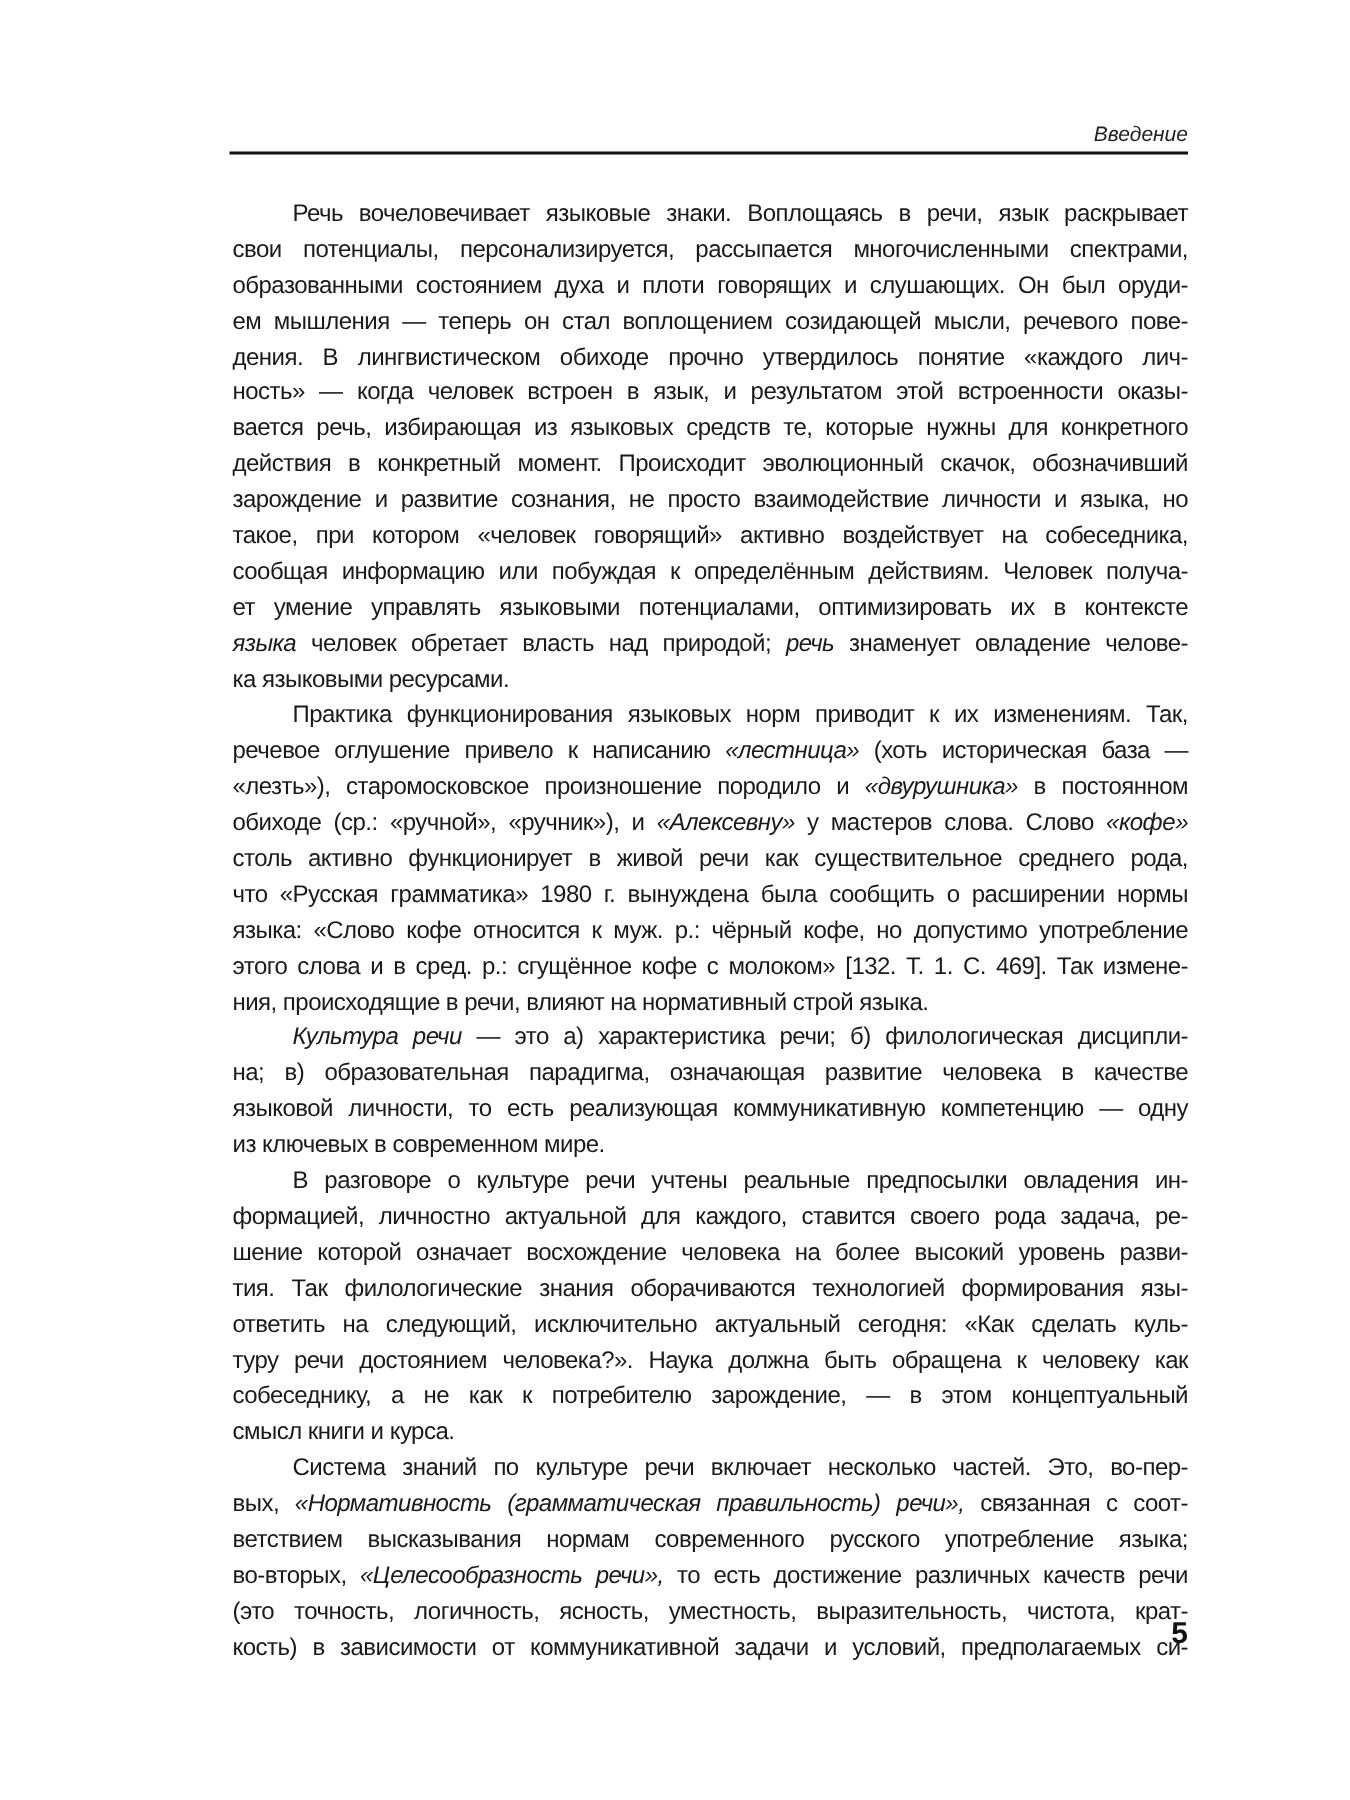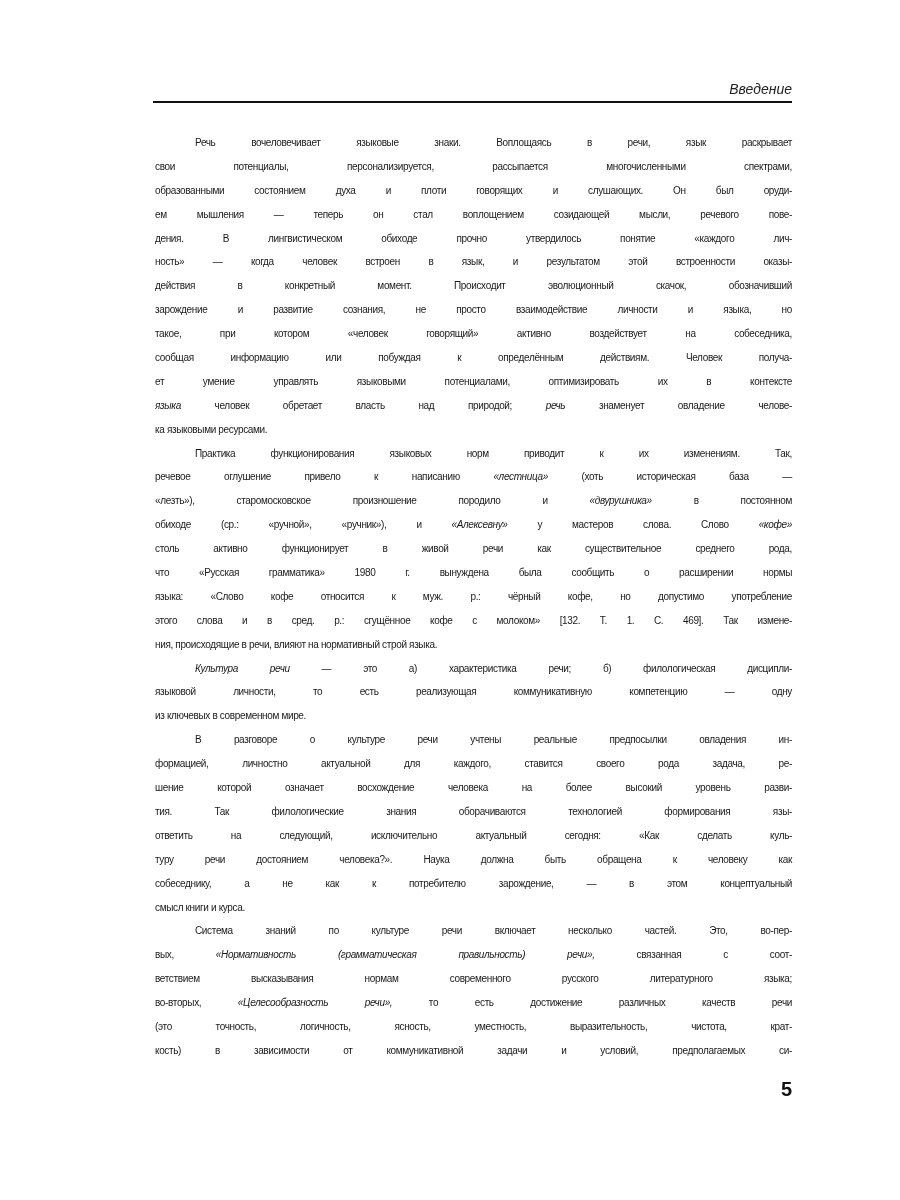--- a/index.html
+++ b/index.html
@@ -8,21 +8,21 @@
   .running-head {
     position: absolute; left: 141px; top: 80px; width: 639px;
     text-align: right; font-family: "Liberation Sans", sans-serif;
     font-style: italic; font-size: 14px; color: #222; line-height: 18px;
   }
   .head-rule {
     position: absolute; left: 141px; top: 101px; width: 639px; height: 2px; background: #111;
   }
   .body-text {
     position: absolute; left: 143px; top: 131px; width: 637px;
-    font-family: "Liberation Sans", sans-serif; font-size: 10px; line-height: 23.9px;
+    font-family: "Liberation Sans", sans-serif; font-size: 16px; line-height: 23.9px;
     color: #1a1a1a; text-align: justify; letter-spacing: -0.35px;
   }
   .line { display: block; text-align: justify; text-align-last: justify; white-space: nowrap; overflow: visible; height: 23.9px; }
   .line.last { text-align-last: left; }
   .line.indent { padding-left: 40px; }
   .it { font-style: italic; }
   .page-number {
     position: absolute; left: 760px; top: 1078px; width: 20px; text-align: right;
     font-family: "Liberation Sans", sans-serif; font-weight: bold; font-size: 20px; color: #111;
   }
@@ -34,20 +34,21 @@
   <div class="running-head">Введение</div>
   <div class="head-rule"></div>
   <div class="body-text" id="body-text">
       <div>
         <span class="line indent">Речь вочеловечивает языковые знаки. Воплощаясь в речи, язык раскрывает</span>
         <span class="line">свои потенциалы, персонализируется, рассыпается многочисленными спектрами,</span>
         <span class="line">образованными состоянием духа и плоти говорящих и слушающих. Он был оруди-</span>
         <span class="line">ем мышления — теперь он стал воплощением созидающей мысли, речевого пове-</span>
         <span class="line">дения. В лингвистическом обиходе прочно утвердилось понятие «каждого лич-</span>
         <span class="line">ность» — когда человек встроен в язык, и результатом этой встроенности оказы-</span>
+        <span class="line">вается речь, избирающая из языковых средств те, которые нужны для конкретного</span>
         <span class="line">действия в конкретный момент. Происходит эволюционный скачок, обозначивший</span>
         <span class="line">зарождение и развитие сознания, не просто взаимодействие личности и языка, но</span>
         <span class="line">такое, при котором «человек говорящий» активно воздействует на собеседника,</span>
         <span class="line">сообщая информацию или побуждая к определённым действиям. Человек получа-</span>
         <span class="line">ет умение управлять языковыми потенциалами, оптимизировать их в контексте</span>
         <span class="line"><span class="it">языка</span><span> человек обретает власть над природой; </span><span class="it">речь</span><span> знаменует овладение челове-</span></span>
         <span class="line last">ка языковыми ресурсами.</span>
       </div>
       <div>
         <span class="line indent">Практика функционирования языковых норм приводит к их изменениям. Так,</span>
@@ -55,36 +56,37 @@
         <span class="line"><span>«лезть»), старомосковское произношение породило и </span><span class="it">«двурушника»</span><span> в постоянном</span></span>
         <span class="line"><span>обиходе (ср.: «ручной», «ручник»), и </span><span class="it">«Алексевну»</span><span> у мастеров слова. Слово </span><span class="it">«кофе»</span></span>
         <span class="line">столь активно функционирует в живой речи как существительное среднего рода,</span>
         <span class="line">что «Русская грамматика» 1980 г. вынуждена была сообщить о расширении нормы</span>
         <span class="line">языка: «Слово кофе относится к муж. р.: чёрный кофе, но допустимо употребление</span>
         <span class="line">этого слова и в сред. р.: сгущённое кофе с молоком» [132. Т. 1. С. 469]. Так измене-</span>
         <span class="line last">ния, происходящие в речи, влияют на нормативный строй языка.</span>
       </div>
       <div>
         <span class="line indent"><span class="it">Культура речи</span><span> — это а) характеристика речи; б) филологическая дисципли-</span></span>
+        <span class="line">на; в) образовательная парадигма, означающая развитие человека в качестве</span>
         <span class="line">языковой личности, то есть реализующая коммуникативную компетенцию — одну</span>
         <span class="line last">из ключевых в современном мире.</span>
       </div>
       <div>
         <span class="line indent">В разговоре о культуре речи учтены реальные предпосылки овладения ин-</span>
         <span class="line">формацией, личностно актуальной для каждого, ставится своего рода задача, ре-</span>
         <span class="line">шение которой означает восхождение человека на более высокий уровень разви-</span>
         <span class="line">тия. Так филологические знания оборачиваются технологией формирования язы-</span>
         <span class="line">ответить на следующий, исключительно актуальный сегодня: «Как сделать куль-</span>
         <span class="line">туру речи достоянием человека?». Наука должна быть обращена к человеку как</span>
         <span class="line">собеседнику, а не как к потребителю зарождение, — в этом концептуальный</span>
         <span class="line last">смысл книги и курса.</span>
       </div>
       <div>
         <span class="line indent">Система знаний по культуре речи включает несколько частей. Это, во-пер-</span>
         <span class="line"><span>вых, </span><span class="it">«Нормативность (грамматическая правильность) речи»,</span><span> связанная с соот-</span></span>
-        <span class="line">ветствием высказывания нормам современного русского литературного языка;</span>
+        <span class="line">ветствием высказывания нормам современного русского употребление языка;</span>
         <span class="line"><span>во-вторых, </span><span class="it">«Целесообразность речи»,</span><span> то есть достижение различных качеств речи</span></span>
         <span class="line">(это точность, логичность, ясность, уместность, выразительность, чистота, крат-</span>
         <span class="line">кость) в зависимости от коммуникативной задачи и условий, предполагаемых си-</span>
       </div>
     </div>
   <div class="page-number">5</div>
 </div>
 
 </body></html>

